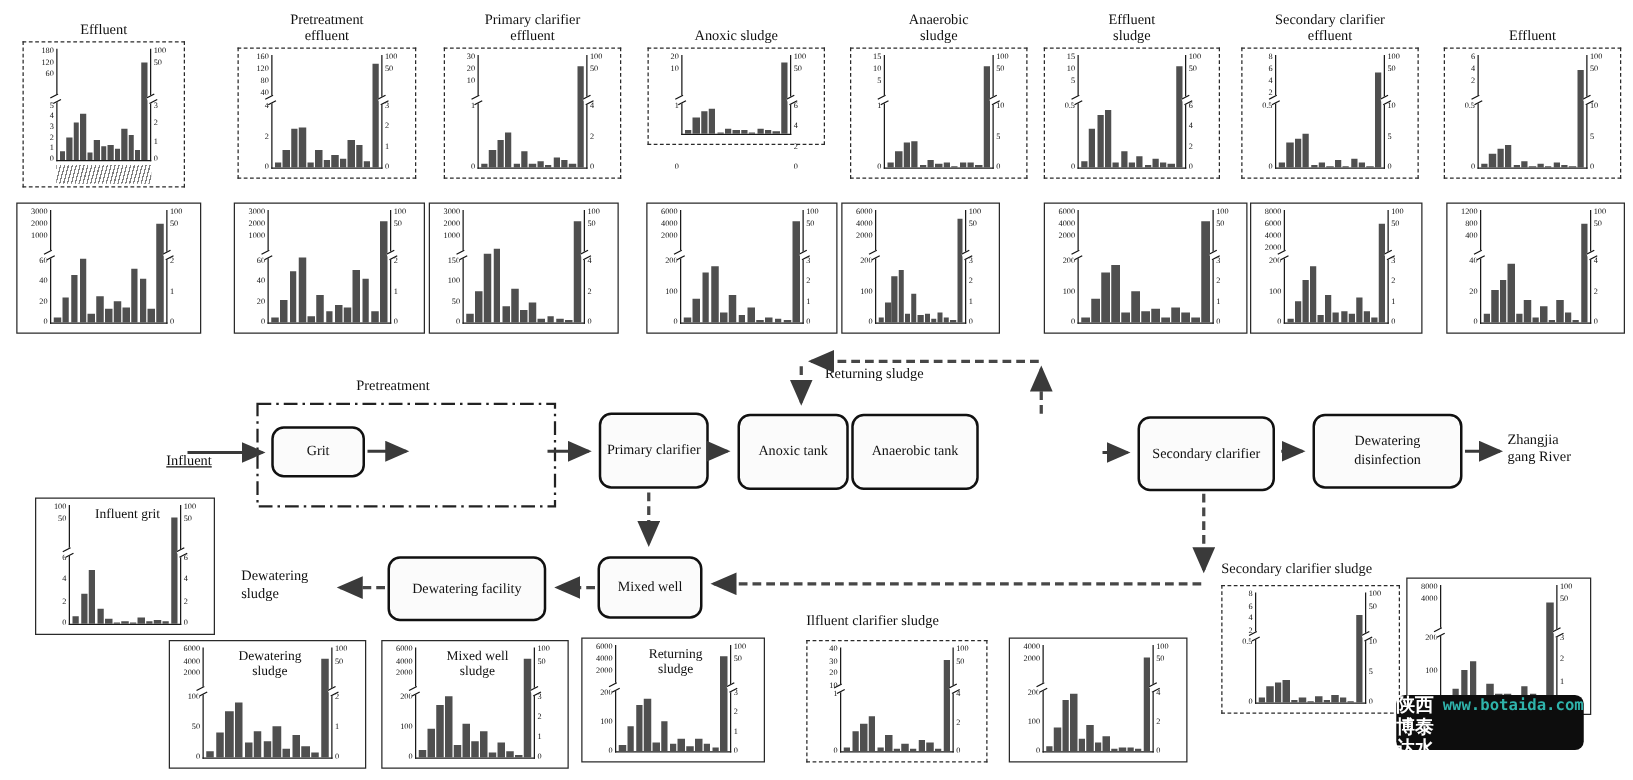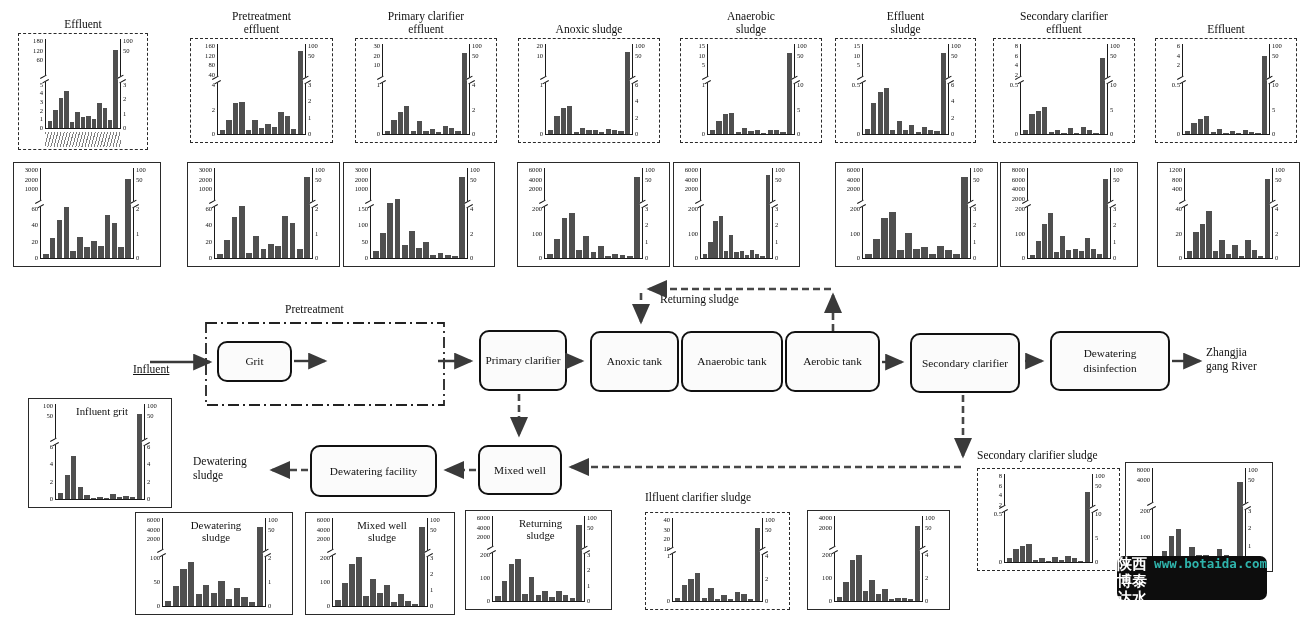--- a/index.html
+++ b/index.html
@@ -27,21 +27,21 @@
        text-align:center;font-size:11.5px;line-height:1.12;color:#101010;}
   .chart .in-title{position:absolute;left:32px;top:7px;right:28px;text-align:center;
        font-size:10.8px;line-height:1.1;color:#101010;z-index:3;}
   .chart .xstrip{position:absolute;left:26px;right:26px;bottom:2px;height:15px;opacity:.75;
        background:repeating-linear-gradient(105deg,#555 0px,#555 1px,transparent 1px,transparent 3px);}
 
   
   #ch-c1{left:18px;top:33px;width:130px;height:117px;}
   #ch-c2{left:190px;top:38px;width:143px;height:105px;}
   #ch-c3{left:355px;top:38px;width:142px;height:105px;}
-  #ch-c4{left:518px;top:38px;width:142px;height:105px;}
+  #ch-c4{left:518px;top:38px;width:142px;height:78px;}
   #ch-c5{left:680px;top:38px;width:142px;height:105px;}
   #ch-c6{left:835px;top:38px;width:141px;height:105px;}
   #ch-c7{left:993px;top:38px;width:142px;height:105px;}
   #ch-c8{left:1155px;top:38px;width:142px;height:105px;}
   #ch-r1{left:13px;top:162px;width:148px;height:105px;}
   #ch-r2{left:187px;top:162px;width:153px;height:105px;}
   #ch-r3{left:343px;top:162px;width:152px;height:105px;}
   #ch-r4{left:517px;top:162px;width:153px;height:105px;}
   #ch-r5{left:673px;top:162px;width:127px;height:105px;}
   #ch-r6{left:835px;top:162px;width:163px;height:105px;}
@@ -905,23 +905,20 @@
     </div>
   <div class="fbox" id="bx-primary">
       <span>Primary clarifier</span>
     </div>
   <div class="fbox" id="bx-anaerobic">
       <span>Anaerobic tank</span>
     </div>
   <div class="fbox" id="bx-anoxic">
       <span>Anoxic tank</span>
     </div>
-  <div class="fbox" id="bx-aerobic">
-      <span>Aerobic tank</span>
-    </div>
   <div class="fbox" id="bx-secondary">
       <span>Secondary clarifier</span>
     </div>
   <div class="fbox" id="bx-uv">
       <span>Dewatering disinfection</span>
     </div>
   <div class="fbox" id="bx-dewater">
       <span>Dewatering facility</span>
     </div>
   <div class="fbox" id="bx-mixedwell">

